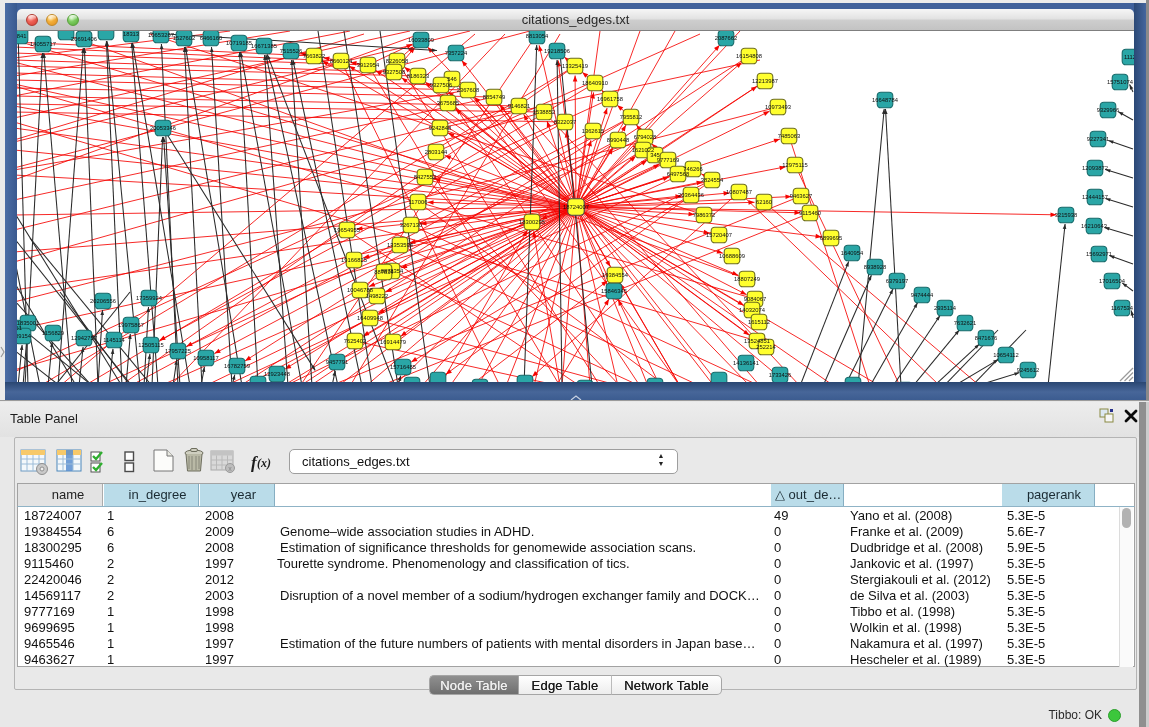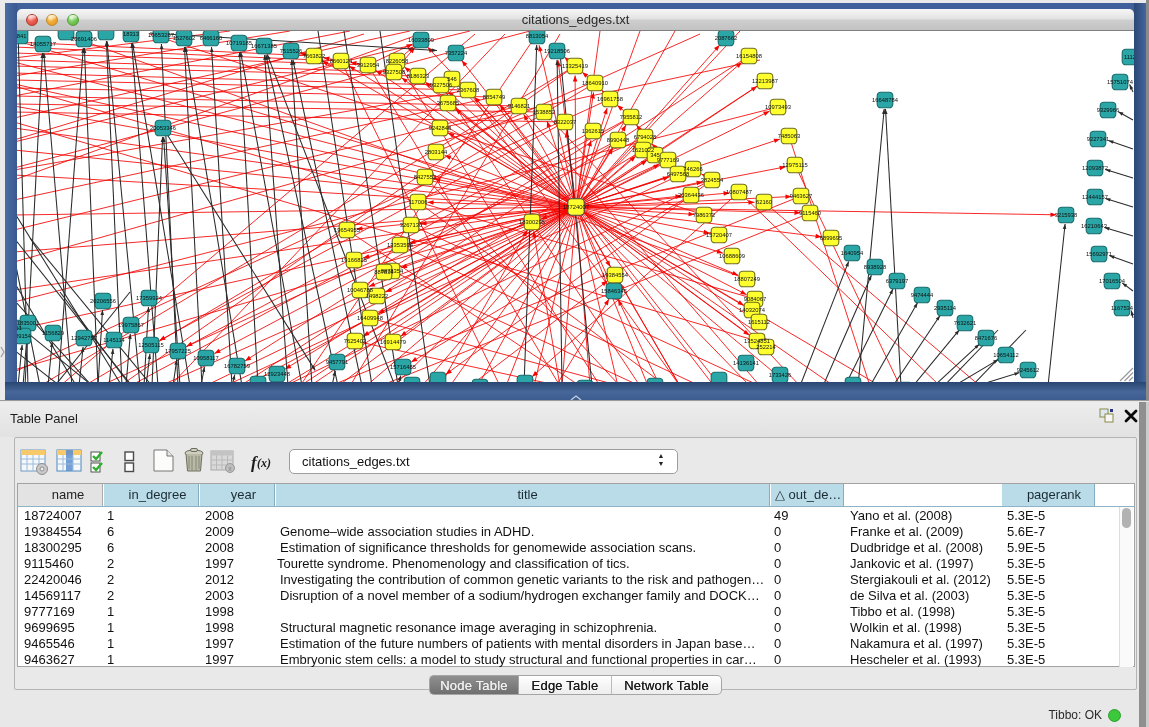--- a/index.html
+++ b/index.html
@@ -827,21 +827,20 @@
  <text x="237" y="24" font-family="Liberation Serif,serif" font-size="17" font-style="italic" font-weight="bold" fill="#1c1c1c">f</text>
  <text x="243" y="23" font-family="Liberation Serif,serif" font-size="12" font-style="italic" font-weight="bold" fill="#1c1c1c">(x)</text>
 </g>
 </svg>
 <div class="abs" id="dropdown">citations_edges.txt</div>
 <div class="abs" id="ddarrows">▲<br>▼</div>
 <div class="abs" id="thead">
   <div class="hc" style="left:0;width:85px;background:#e3e3e3;border-right:1px solid #ababab;color:#222;text-indent:16px">name</div>
   <div class="hc" style="left:86px;width:95px;text-indent:13px">in_degree</div>
   <div class="hc" style="left:182px;width:75px;text-indent:13px">year</div>
-  <div class="hc" style="left:258px;width:494px;text-indent:10px">title</div>
   <div class="hc" style="left:753px;width:73px;text-align:left;padding-left:4px">△ out_de…</div>
   <div class="hc" style="left:984px;width:93px;text-indent:12px">pagerank</div>
 </div>
 <div class="abs" id="tbody"></div>
 <div class="trow" style="top:507.0px">
     <span style="left:24px">18724007</span>
     <span style="left:107px">1</span>
     <span style="left:205px">2008</span>
     <span style="left:774px">49</span>
     <span style="left:850px">Yano et al. (2008)</span>
@@ -871,21 +870,20 @@
     <span style="left:205px">1997</span>
     <span style="left:277px">Tourette syndrome. Phenomenology and classification of tics.</span>
     <span style="left:774px">0</span>
     <span style="left:850px">Jankovic et al. (1997)</span>
     <span style="left:1007px">5.3E-5</span>
   </div>
 <div class="trow" style="top:571.0px">
     <span style="left:24px">22420046</span>
     <span style="left:107px">2</span>
     <span style="left:205px">2012</span>
-    <span style="left:280px">Investigating the contribution of common genetic variants to the risk and pathogen…</span>
     <span style="left:774px">0</span>
     <span style="left:850px">Stergiakouli et al. (2012)</span>
     <span style="left:1007px">5.5E-5</span>
   </div>
 <div class="trow" style="top:587.0px">
     <span style="left:24px">14569117</span>
     <span style="left:107px">2</span>
     <span style="left:205px">2003</span>
     <span style="left:280px">Disruption of a novel member of a sodium/hydrogen exchanger family and DOCK…</span>
     <span style="left:774px">0</span>
@@ -897,41 +895,39 @@
     <span style="left:107px">1</span>
     <span style="left:205px">1998</span>
     <span style="left:774px">0</span>
     <span style="left:850px">Tibbo et al. (1998)</span>
     <span style="left:1007px">5.3E-5</span>
   </div>
 <div class="trow" style="top:619.0px">
     <span style="left:24px">9699695</span>
     <span style="left:107px">1</span>
     <span style="left:205px">1998</span>
-    <span style="left:280px">Structural magnetic resonance image averaging in schizophrenia.</span>
     <span style="left:774px">0</span>
     <span style="left:850px">Wolkin et al. (1998)</span>
     <span style="left:1007px">5.3E-5</span>
   </div>
 <div class="trow" style="top:635.0px">
     <span style="left:24px">9465546</span>
     <span style="left:107px">1</span>
     <span style="left:205px">1997</span>
     <span style="left:280px">Estimation of the future numbers of patients with mental disorders in Japan base…</span>
     <span style="left:774px">0</span>
     <span style="left:850px">Nakamura et al. (1997)</span>
     <span style="left:1007px">5.3E-5</span>
   </div>
 <div class="trow" style="top:651.0px">
     <span style="left:24px">9463627</span>
     <span style="left:107px">1</span>
     <span style="left:205px">1997</span>
-    <span style="left:280px">Embryonic stem cells: a model to study structural and functional properties in car…</span>
     <span style="left:774px">0</span>
-    <span style="left:850px">Hescheler et al. (1993)</span>
+    <span style="left:850px">Hescheler et al. (1989)</span>
     <span style="left:1007px">5.3E-5</span>
   </div>
 <div class="abs" id="sbar"></div>
 <div class="abs" id="sthumb"></div>
 <div class="abs" id="rstrip2"></div>
 <div class="abs" id="rstrip3"></div>
 <div class="abs" id="tabs">
   <div class="tab" id="tab1">Node Table</div>
   <div class="tab" id="tab2">Edge Table</div>
   <div class="tab" id="tab3">Network Table</div>

